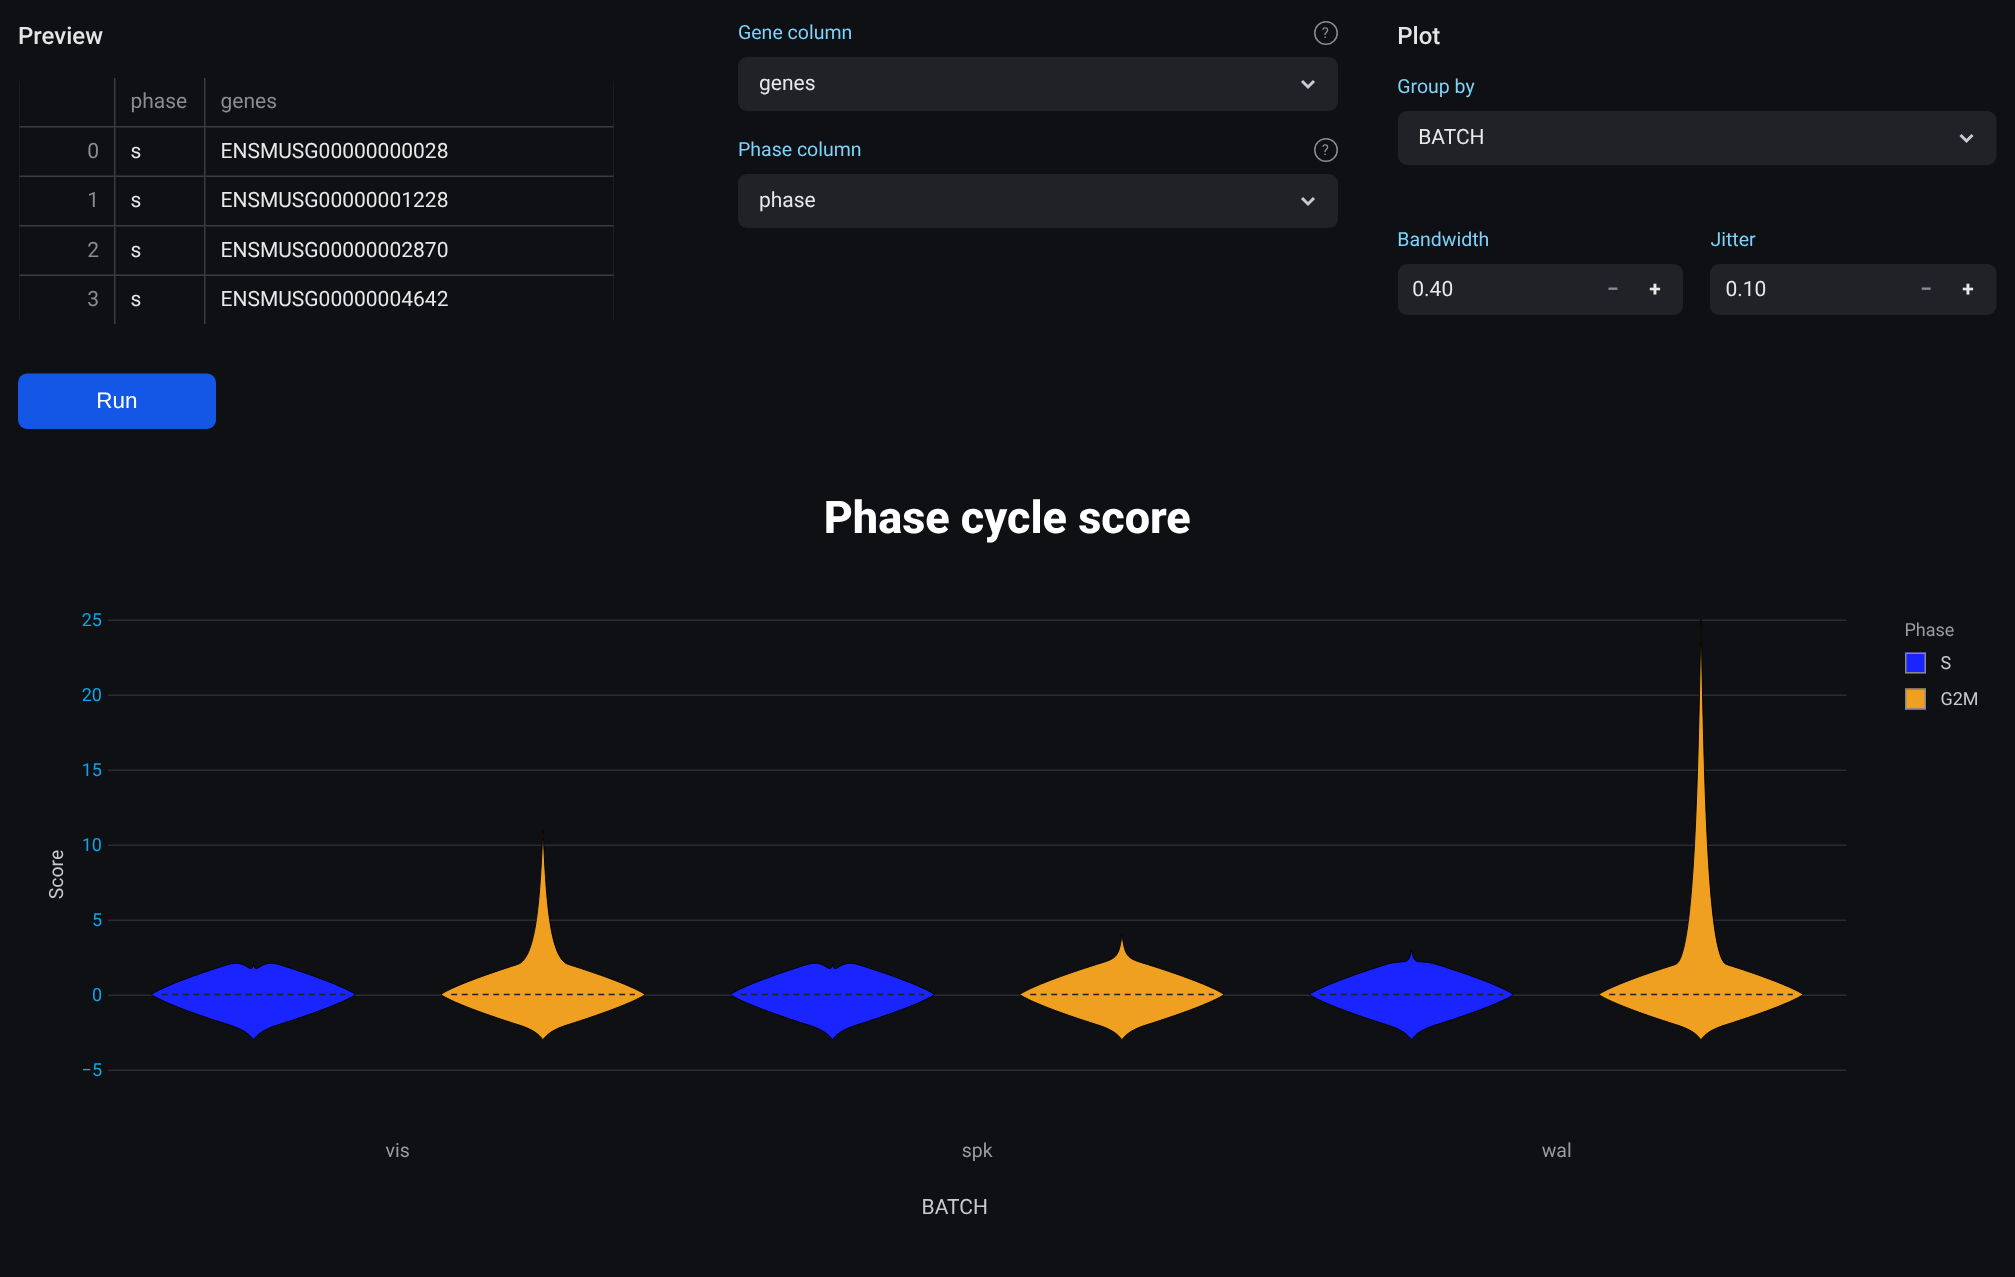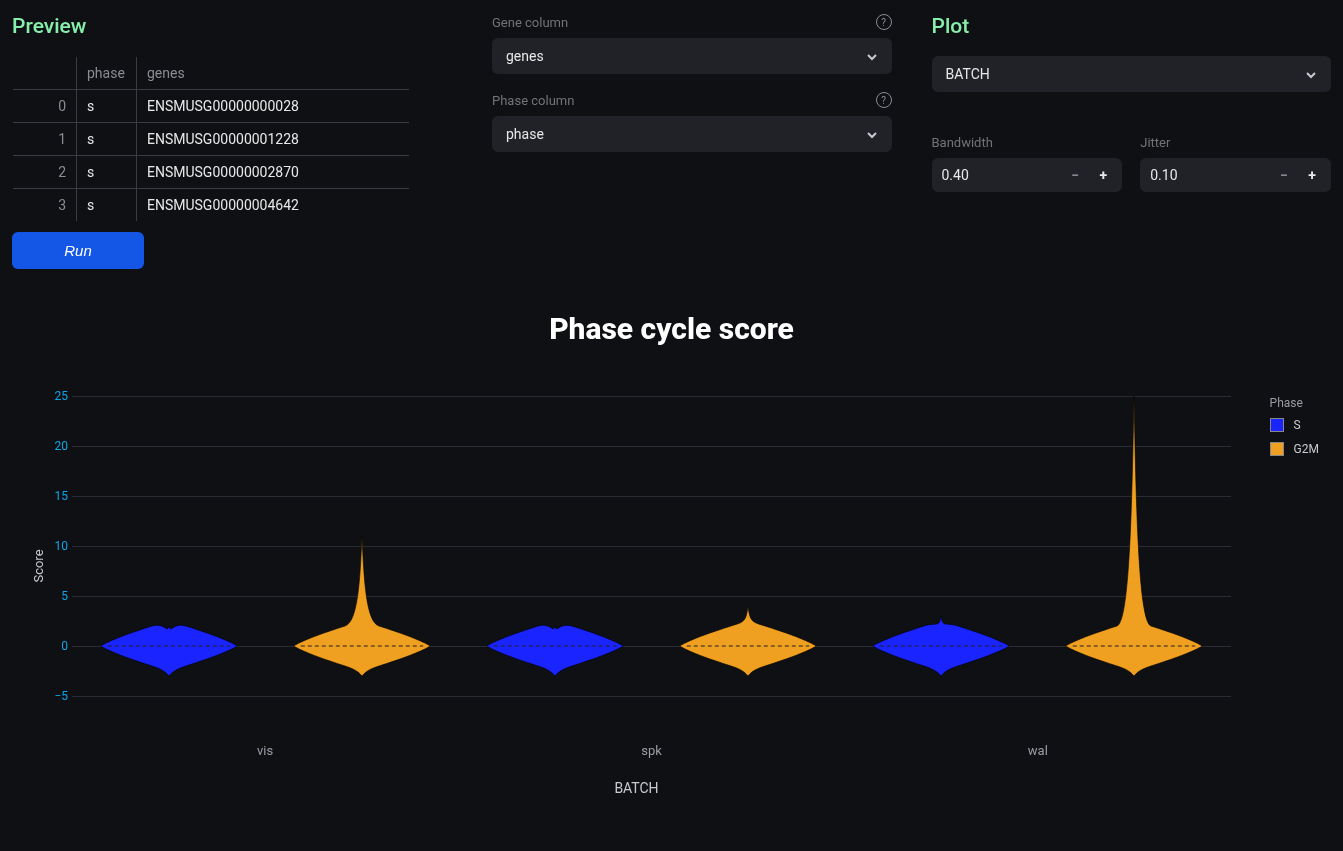--- a/index.html
+++ b/index.html
@@ -13,23 +13,23 @@
     overflow: hidden;
   }
   .top {
     display: flex;
     gap: 40px;
     padding: 14px 12px 0 12px;
   }
   .panel { flex: 1; min-width: 0; }
   .panel-preview { flex: 0 0 440px; }
   .panel h3 {
-    font-size: 21px;
+    font-size: 16px;
     font-weight: 500;
-    color: #86efac;
+    color: #e5e5e5;
     margin-bottom: 18px;
   }
   
   table.preview {
     border-collapse: collapse;
     width: 398px;
     border: 1px solid #3a3c44;
     border-radius: 4px;
     overflow: hidden;
   }
@@ -37,38 +37,37 @@
     border: 1px solid #3a3c44;
     padding: 8px 10px;
     text-align: left;
     font-weight: 400;
     font-size: 14px;
   }
   table.preview th { color: #8a8c94; }
   table.preview td.idx { color: #8a8c94; text-align: right; width: 64px; }
   table.preview td.phase { width: 60px; }
   .run-btn {
-    margin-top: 10px;
+    margin-top: 32px;
     background: #1457e6;
     color: #fff;
     border: none;
     border-radius: 6px;
     padding: 10px 0;
     width: 132px;
     text-align: center;
     font-size: 15px;
     cursor: pointer;
-    font-style: italic;
   }
   
   .field { margin-bottom: 18px; }
   .field-row { display: flex; gap: 18px; }
   .field-row .field { flex: 1; margin-top: 25px; }
   .label-row { display: flex; align-items: center; justify-content: space-between; margin-bottom: 8px; }
-  .label { color: #737373; font-size: 13px; }
+  .label { color: #7dd3fc; font-size: 13px; }
   .help-icon {
     width: 16px; height: 16px; border: 1.4px solid #8a8c94; border-radius: 50%;
     display: inline-flex; align-items: center; justify-content: center;
     color: #8a8c94; font-size: 10px; cursor: pointer;
   }
   .select {
     background: #202228;
     border-radius: 6px;
     padding: 10px 14px;
     display: flex; align-items: center; justify-content: space-between;
@@ -241,20 +240,23 @@
               <path d="M2 4l4 4 4-4"></path>
             </svg></span>
       </div>
     </div>
   </div>
 
   <div class="panel">
     <h3>Plot</h3>
 
     <div class="field">
+      <div class="label-row">
+        <span class="label">Group by</span>
+      </div>
       <div class="select">
         <span>BATCH</span>
         <span class="chev"><svg viewBox="0 0 12 12">
               <path d="M2 4l4 4 4-4"></path>
             </svg></span>
       </div>
     </div>
 
     <div class="field-row">
       <div class="field">

